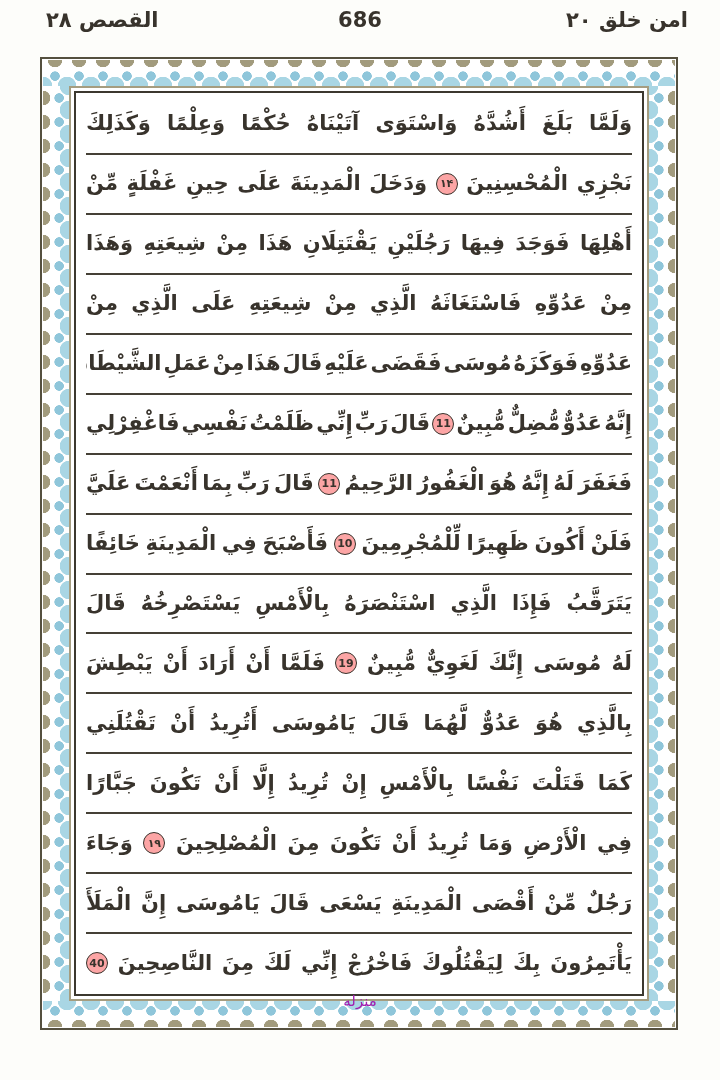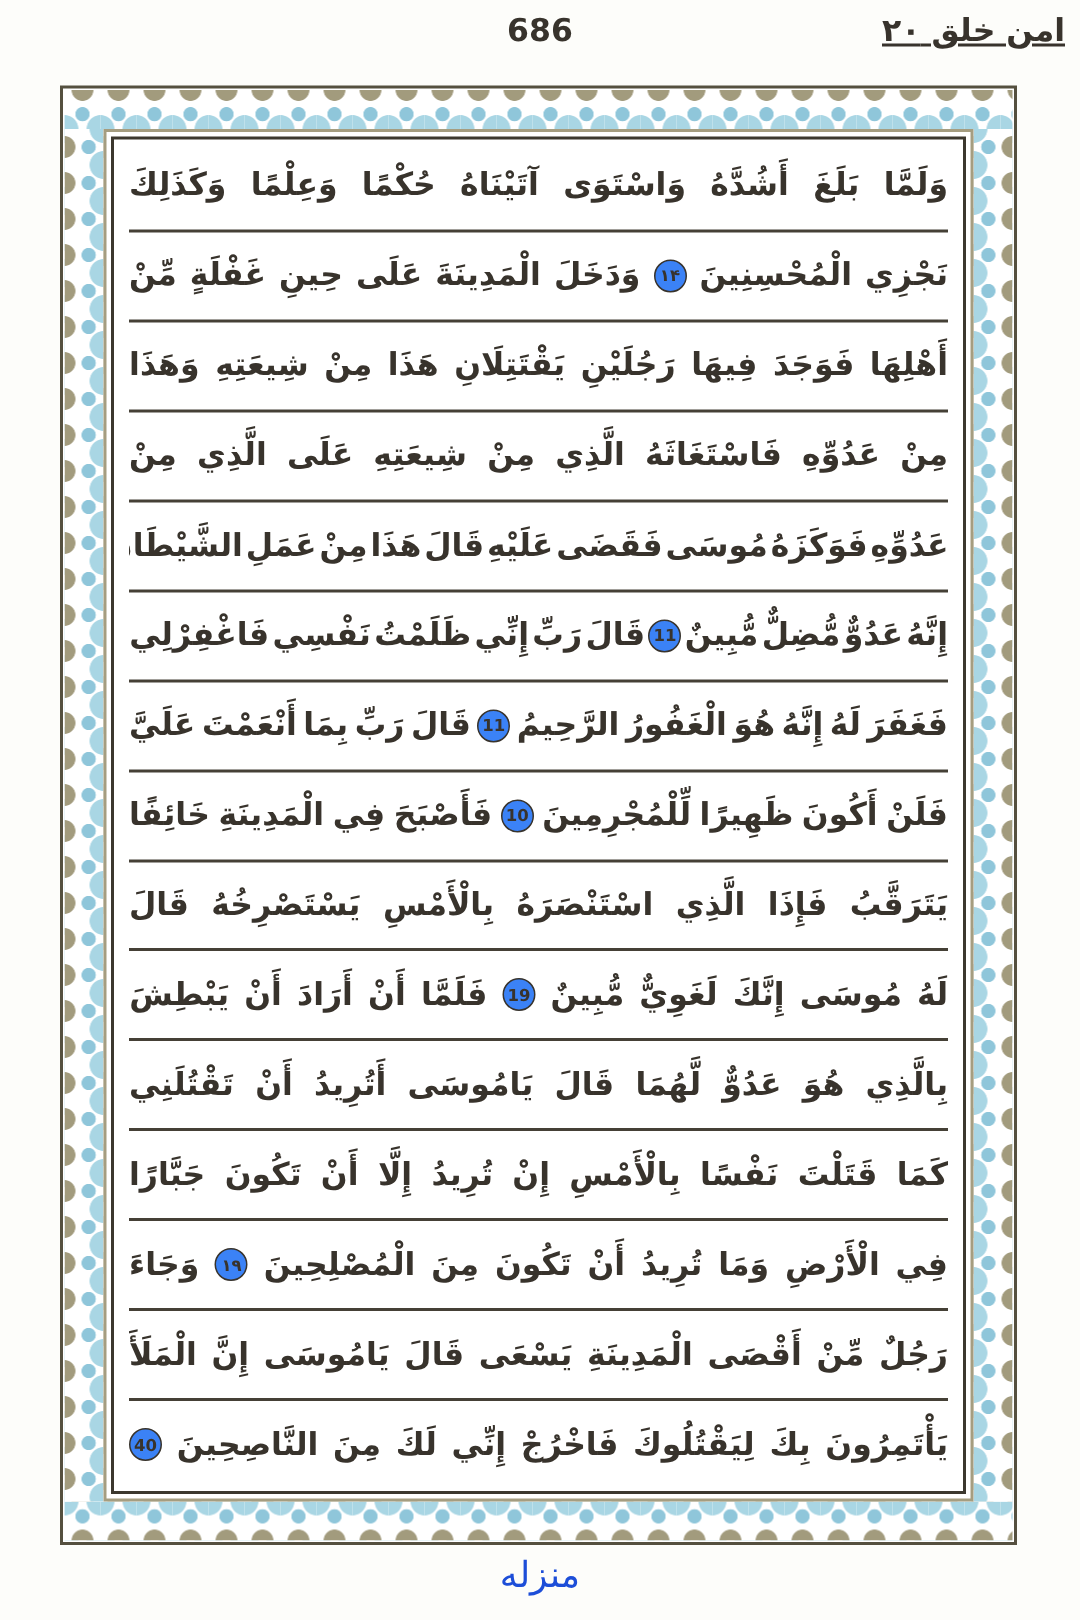--- a/index.html
+++ b/index.html
@@ -11,21 +11,21 @@
     --paper:#fdfdfa;
   }
   *{margin:0;padding:0;box-sizing:border-box;}
   html,body{width:720px;height:1080px;}
   body{background:var(--paper);font-family:"DejaVu Sans",sans-serif;overflow:hidden;}
   .page{position:relative;width:720px;height:1080px;background:var(--paper);}
 
   
   .hdr{position:absolute;top:8px;height:36px;color:var(--ink);
        font-size:21px;font-weight:bold;direction:rtl;white-space:nowrap;}
-  .hdr-juz{right:10px;text-decoration:underline;}
+  .hdr-juz{right:32px;}
   .hdr-page{left:50%;transform:translateX(-50%);}
   .hdr-surah{left:46px;}
 
   
   .frame{position:absolute;left:40px;top:57px;width:638px;height:973px;
          border:2px solid #55503f;background:#fff;}
   .band{position:absolute;}
   .band-h{left:1px;right:1px;height:26px;background-color:#fff;background-size:24px 26px;background-repeat:repeat;}
   .band-v{top:27px;bottom:27px;width:26px;background-color:#fff;background-size:26px 24px;background-repeat:repeat;}
   .band-top{top:1px;
@@ -57,33 +57,34 @@
   
   .textbox{position:absolute;inset:32px;border:2px solid #3c382f;background:#fff;
            display:flex;flex-direction:column;direction:rtl;padding:2px 10px;}
   .line{flex:1 1 0;display:flex;align-items:center;justify-content:space-between;
         border-bottom:2px solid var(--rule);overflow:hidden;gap:2px;}
   .line:last-child{border-bottom:none;}
   .word{font-family:"DejaVu Sans",sans-serif;font-weight:bold;font-size:21px;
         color:var(--ink);white-space:nowrap;line-height:1;}
   .ayah-marker{flex:0 0 auto;width:22px;height:22px;border:1.5px solid var(--ink);
         border-radius:50%;display:inline-flex;align-items:center;justify-content:center;
-        font-size:11px;font-weight:bold;color:var(--ink);background:#3b82f6;}
-
-  
-  .catchword{position:absolute;top:1036px;left:50%;transform:translateX(-50%);
-        font-size:24px;color:#1d4ed8;direction:rtl;}
+        font-size:11px;font-weight:bold;color:var(--ink);background:#fca5a5;}
+
+  
+  .catchword{position:absolute;top:992px;left:50%;transform:translateX(-50%);
+        font-size:15px;color:#a21caf;direction:rtl;}
 </style>
 </head>
 <body>
 
 <div class="page">
 
   <div class="hdr hdr-juz">امن خلق ۲۰</div>
   <div class="hdr hdr-page">686</div>
+  <div class="hdr hdr-surah">القصص ۲۸</div>
 
   <div class="frame">
     <div class="band band-h band-top"></div>
     <div class="band band-h band-bottom"></div>
     <div class="band band-v band-left"></div>
     <div class="band band-v band-right"></div>
     <div class="mid-rule"></div>
 
     <div class="textbox">
         <div class="line">

